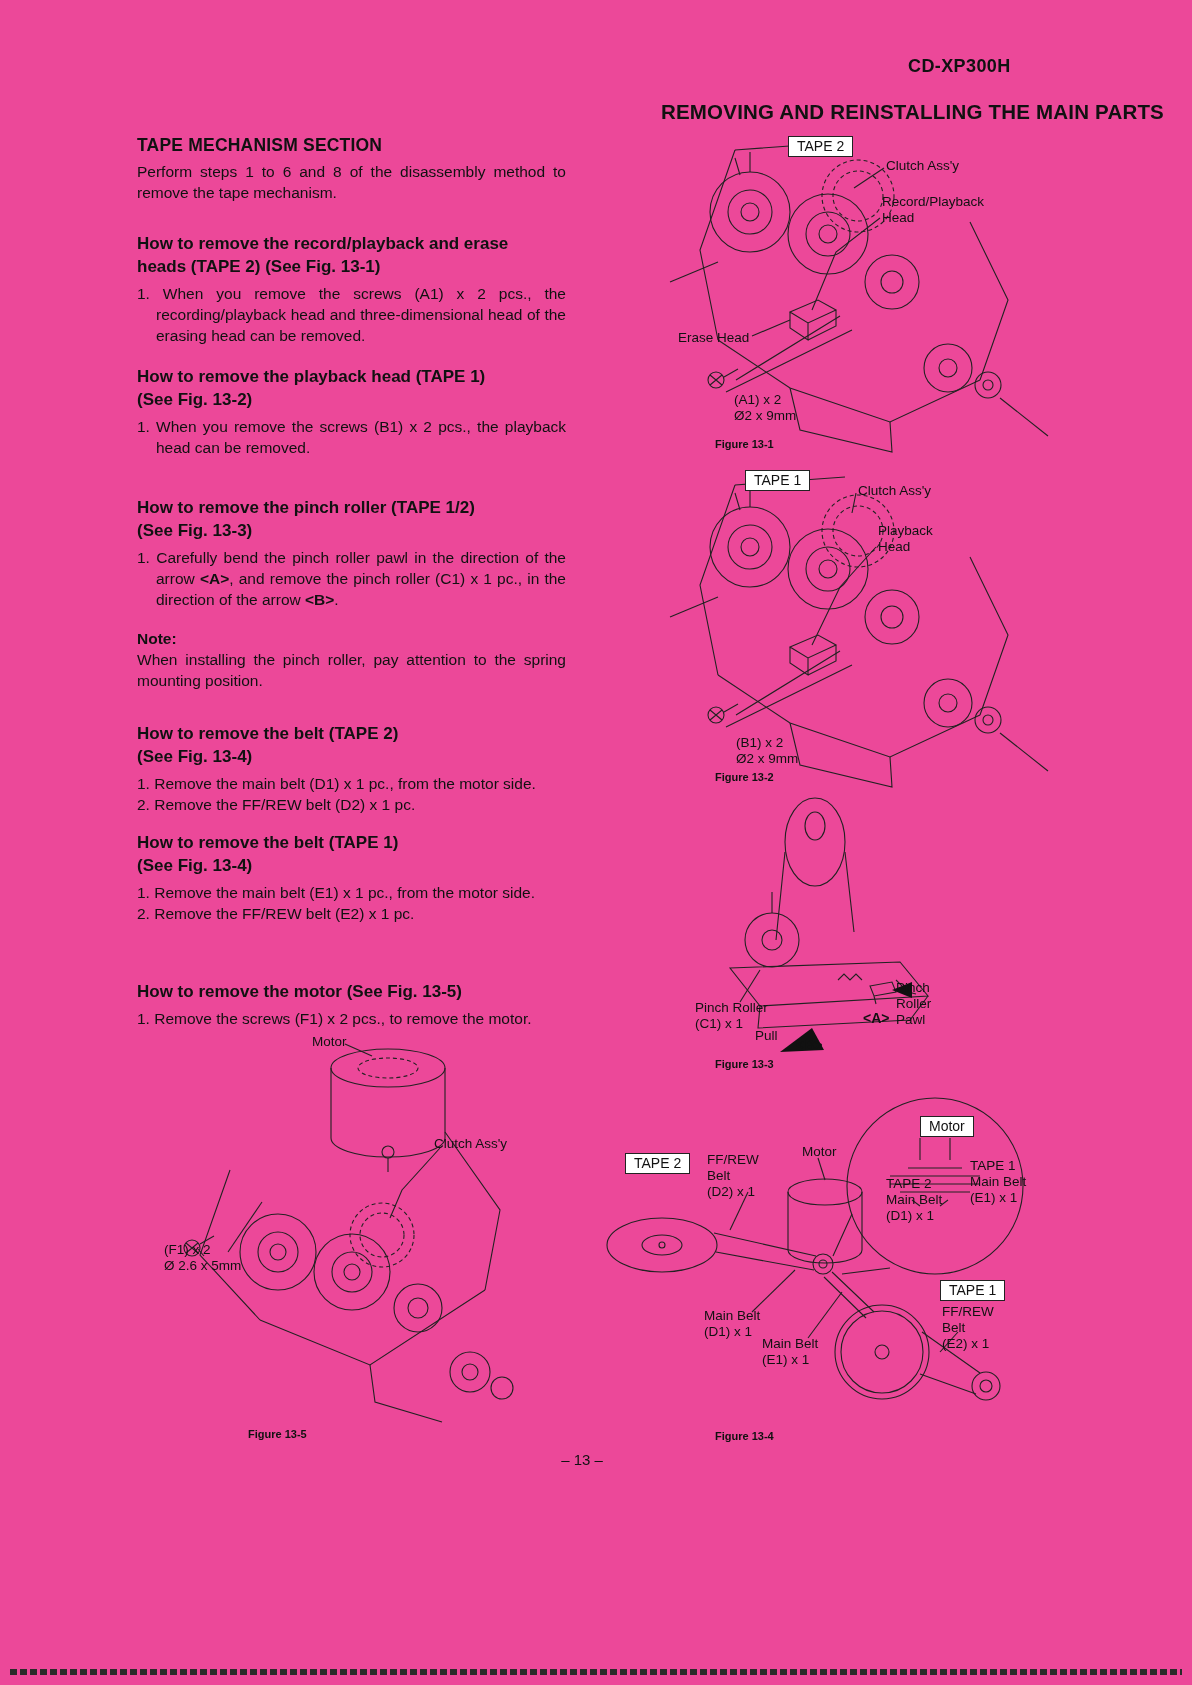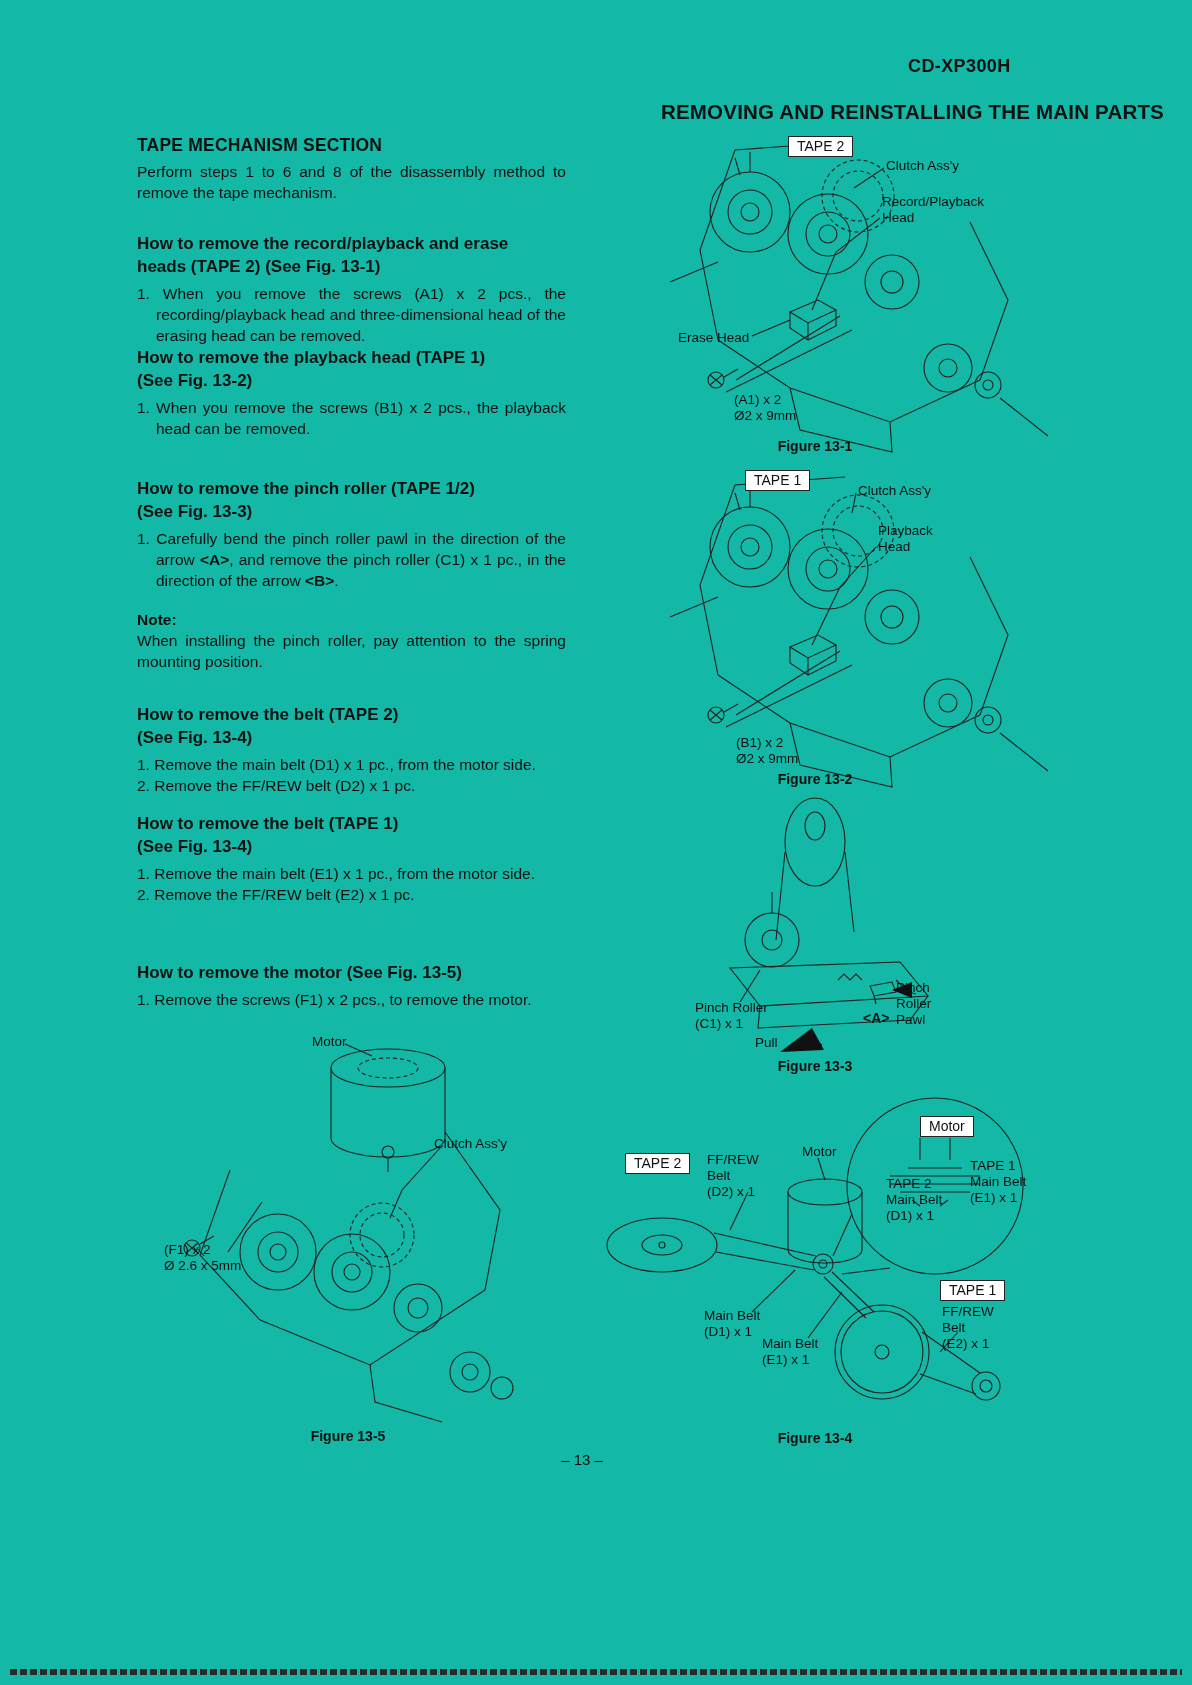--- a/index.html
+++ b/index.html
@@ -1,37 +1,37 @@
 <!DOCTYPE html>
 <html><head>
 <meta charset="utf-8">
 <style>
   * { margin:0; padding:0; box-sizing:border-box; }
   html,body { background:#e9e9e9; }
   .page {
-    position:relative; width:1192px; height:1685px; background:#14b8a6;
+    position:relative; width:1192px; height:1685px; background:#ec4899;
     font-family:"Liberation Sans", sans-serif; color:#111; overflow:hidden;
     margin:0 auto;
   }
   .model { position:absolute; top:56px; left:908px; font-size:18px; font-weight:bold; letter-spacing:.4px; }
   .doc-title { position:absolute; top:100px; left:0; width:1164px; text-align:right; font-size:20.5px; font-weight:bold; letter-spacing:.2px; }
   .left-col { position:absolute; top:135px; left:137px; width:429px; }
   .section-title { font-size:17.5px; font-weight:bold; margin-bottom:5px; letter-spacing:.2px; }
   .intro { font-size:15.5px; line-height:21px; text-align:justify; }
   .sub-heading { font-size:17px; font-weight:bold; line-height:23px; white-space:pre-line; margin-bottom:5px; }
   .step { font-size:15.5px; line-height:21px; text-align:justify; padding-left:19px; text-indent:-19px; }
   .note-label { font-size:15.5px; font-weight:bold; margin-top:18px; line-height:21px; }
   .note-text { font-size:15.5px; line-height:21px; text-align:justify; }
-  .ms1{margin-top:29px}.ms2{}.ms3{margin-top:38px}.ms4{margin-top:31px}.ms5{margin-top:16px}.ms6{margin-top:56px}
+  .ms1{margin-top:29px}.ms2{margin-top:19px}.ms3{margin-top:38px}.ms4{margin-top:31px}.ms5{margin-top:16px}.ms6{margin-top:56px}
   .fig { position:absolute; }
   .fig svg { position:absolute; left:0; top:0; }
   .fig-label { position:absolute; font-size:13.5px; line-height:1.2; white-space:pre-line; }
   .fig-label.bold { font-weight:bold; font-size:14px; }
   .fig-tag { position:absolute; border:1.5px solid #222; padding:1px 8px 2px; font-size:14px; background:#fff; }
-  .fig-caption { position:absolute; font-weight:bold; font-size:14px; text-align:center; }
+  .fig-caption { position:absolute; font-weight:bold; font-size:11px; }
   .page-num { position:absolute; top:1451px; left:0; width:1164px; text-align:center; font-size:15px; }
   .tearline { position:absolute; top:1669px; left:10px; right:10px; height:6px;
               background:repeating-linear-gradient(90deg,#2a2a2a 0 7px,transparent 7px 10px); }
   line,path,circle,ellipse,polyline { vector-effect:non-scaling-stroke; }
 </style>
 </head>
 <body>
 
 <div class="page">
 
@@ -207,21 +207,21 @@
         <path d="M256,204 L240,200"></path>
         <path d="M242,196 L236,190"></path>
       </g>
       <g fill="#111" stroke="none">
         <polygon points="232,200 252,192 252,208"></polygon>
         <polygon points="120,262 152,238 164,260"></polygon>
       </g>
     </svg>
     <div class="fig-label" style="left:35px;top:210px;">Pinch Roller
 (C1) x 1</div>
-    <div class="fig-label" style="left:95px;top:245px;">Pull</div>
+    <div class="fig-label" style="left:95px;top:238px;">Pull</div>
     <div class="fig-label bold" style="left:136px;top:247px;">&lt;B&gt;</div>
     <div class="fig-label bold" style="left:203px;top:220px;">&lt;A&gt;</div>
     <div class="fig-label" style="left:236px;top:190px;">Pinch
 Roller
 Pawl</div>
     <div class="fig-caption" style="left:55px;top:268px;width:200px;">Figure 13-3</div>
   </div>
 
   <div class="fig" style="left:590px;top:1080px;width:480px;height:372px;">
     <svg width="480" height="372" viewBox="0 0 480 372">

